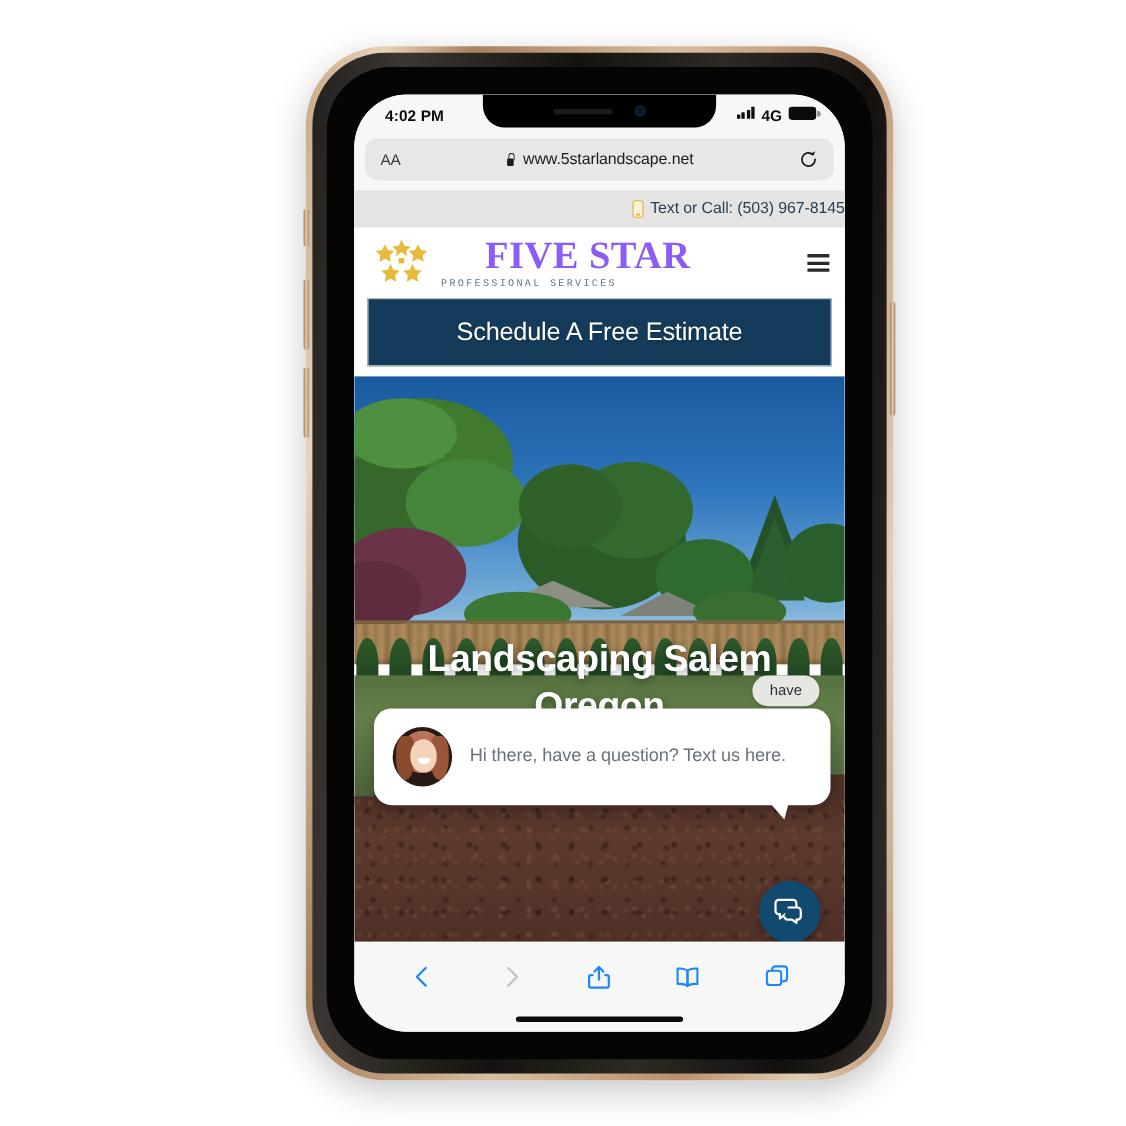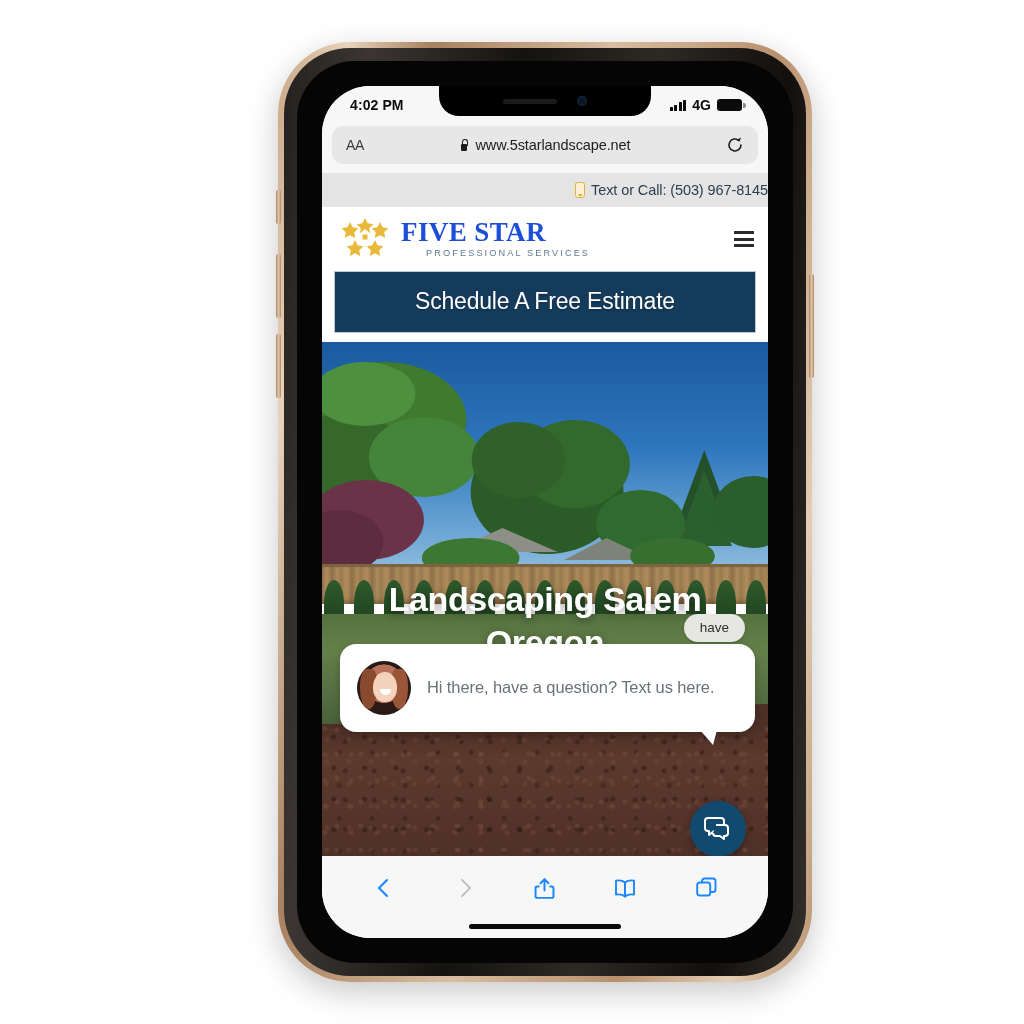--- a/index.html
+++ b/index.html
@@ -62,21 +62,21 @@
   .notch-speaker { width: 54px; height: 5px; border-radius: 3px; background:#1b1b1d; }
   .notch-cam { width: 10px; height: 10px; border-radius: 50%; background:#0a1624; box-shadow: inset 0 0 2px 1px #14283f; }
 
   
   .status-bar {
     position: relative; height: 38px; background:#f7f7f7;
     display: flex; align-items: center; justify-content: space-between;
     padding: 0 26px 0 28px; z-index: 30;
   }
   .status-time { font-size: 14px; font-weight: 700; color:#0b0b0b; letter-spacing:.1px; }
-  .status-right { display:flex; align-items:center; gap:6px; }
+  .status-right { display:flex; gap:6px; }
   .sig-bars { display:flex; align-items:flex-end; gap:1.5px; height: 11px; }
   .sig-bars i { display:block; width:3px; background:#0b0b0b; border-radius:.5px; }
   .sig-bars i:nth-child(1){height:4px;} .sig-bars i:nth-child(2){height:6px;}
   .sig-bars i:nth-child(3){height:8.5px;} .sig-bars i:nth-child(4){height:11px;}
   .net-label { font-size: 14px; font-weight: 700; color:#0b0b0b; }
   .battery { position:relative; width:25px; height:12px; border-radius:3px; background:#0b0b0b; }
   .battery::after { content:""; position:absolute; right:-3.5px; top:3.5px; width:2.5px; height:5px; border-radius:0 2px 2px 0; background:#8a8a8a; }
 
   
   .url-bar-wrap { background:#f7f7f7; padding: 2px 10px 9px 10px; }
@@ -108,25 +108,25 @@
   .phone-ico::after{ content:""; position:absolute; left:50%; transform:translateX(-50%); bottom:1px; width:3.5px; height:1.6px; border-radius:1px; background:#e2b13c; }
   .topbar-text { font-size: 14.5px; color:#2c3e50; letter-spacing:-.1px; }
 
   .brandbar { background:#fff; height: 64px; display:flex; align-items:center; padding: 0 14px 0 16px; }
   .logo { display:flex; align-items:center; gap:9px; }
   .logo-stars { position:relative; width: 54px; height: 42px; flex:none; }
   .logo-stars svg { display:block; }
   .logo-text { display:flex; flex-direction:column; justify-content:center; }
   .logo-main {
     font-family:"Liberation Serif", serif; font-weight:700;
-    font-size: 27px; color:#1d4ed8; letter-spacing:.4px; line-height:1;
+    font-size: 35px; color:#8b5cf6; letter-spacing:.4px; line-height:1;margin-left:40px;
   }
   .logo-sub {
-    font-family:Liberation Sans, sans-serif; font-size: 9.2px; color:#5d7governor;
-    color:#607a91; letter-spacing: 2.1px; margin-top: 3px; line-height:1;margin-left:25px;
+    font-family:Liberation Mono, monospace; font-size: 9.2px; color:#5d7governor;
+    color:#607a91; letter-spacing: 2.1px; margin-top: 3px; line-height:1;
   }
   .hamburger { margin-left:auto; width:20px; display:flex; flex-direction:column; gap:3.5px; }
   .hamburger span { display:block; height:3px; background:#2b2b2b; border-radius:.5px; }
 
   .cta-wrap { background:#fff; padding: 0 12px 9px 12px; }
   .cta-btn {
     background:#153b5b; color:#fff; text-align:center;
     font-size: 23px; font-weight: 400; letter-spacing:-.2px;
     padding: 16px 0 17px 0;
     border: 1px solid #bfc9d3;

